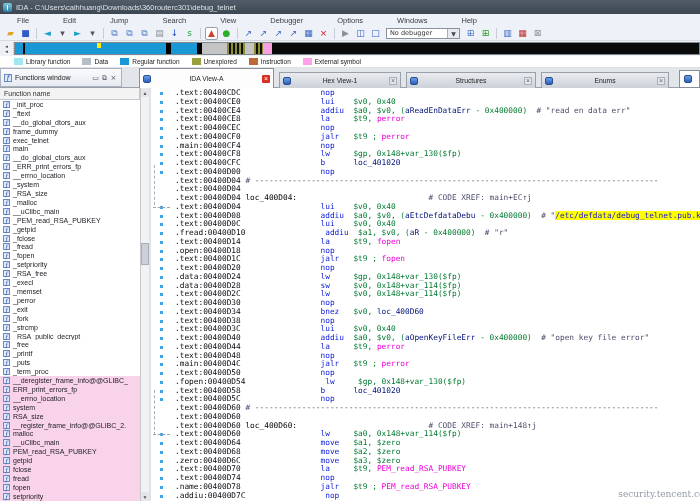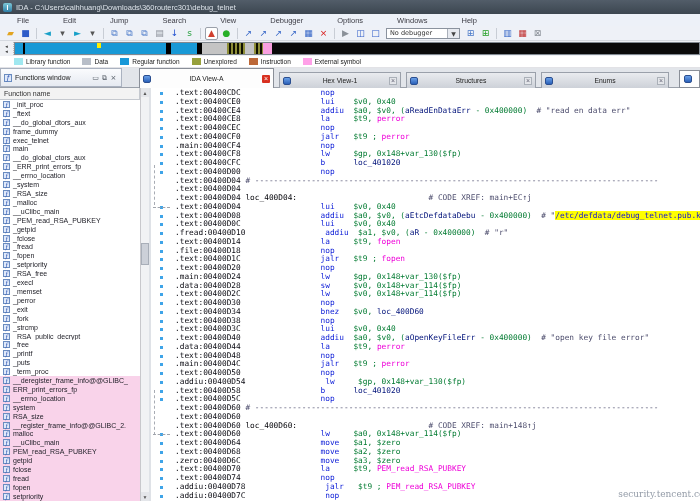--- a/index.html
+++ b/index.html
@@ -452,45 +452,45 @@
         <div class="line"><span class="dot"></span><span class="sg-a">.text:00400CFC                 </span><span class="sg-m">b      </span><span class="sg-l">loc_401020</span></div>
         <div class="line"><span class="dot"></span><span class="sg-a">.text:00400D00                 </span><span class="sg-m">nop    </span></div>
         <div class="line"><span class="sg-a">.text:00400D04 </span><span class="sg-c"># --------------------------------------------------------------------------------------</span></div>
         <div class="line"><span class="sg-a">.text:00400D04</span></div>
         <div class="line"><span class="sg-a">.text:00400D04 </span><span class="sg-b">loc_400D04:</span><span class="sg-c">                            # CODE XREF: main+EC↑j</span></div>
         <div class="line"><span class="dot"></span><span class="fmark"></span><span class="sg-a">.text:00400D04                 </span><span class="sg-m">lui    </span><span class="sg-o">$v0, 0x40</span></div>
         <div class="line"><span class="dot"></span><span class="sg-a">.text:00400D08                 </span><span class="sg-m">addiu  </span><span class="sg-o">$a0, $v0, (</span><span class="sg-l">aEtcDefdataDebu</span><span class="sg-o"> - 0x400000)</span><span class="sg-c">  # "</span><span class="sg-h">/etc/defdata/debug_telnet.pub.key</span></div>
         <div class="line"><span class="dot"></span><span class="sg-a">.text:00400D0C                 </span><span class="sg-m">lui    </span><span class="sg-o">$v0, 0x40</span></div>
         <div class="line"><span class="dot"></span><span class="sg-a">.fread:00400D10                 </span><span class="sg-m">addiu  </span><span class="sg-o">$a1, $v0, (</span><span class="sg-l">aR</span><span class="sg-o"> - 0x400000)</span><span class="sg-c">  # "r"</span></div>
         <div class="line"><span class="dot"></span><span class="sg-a">.text:00400D14                 </span><span class="sg-m">la     </span><span class="sg-o">$t9, </span><span class="sg-x">fopen</span></div>
-        <div class="line"><span class="dot"></span><span class="sg-a">.file:00400D18                 </span><span class="sg-m">nop    </span></div>
+        <div class="line"><span class="dot"></span><span class="sg-a">.open:00400D18                 </span><span class="sg-m">nop    </span></div>
         <div class="line"><span class="dot"></span><span class="sg-a">.text:00400D1C                 </span><span class="sg-m">jalr   </span><span class="sg-o">$t9 ; </span><span class="sg-x">fopen</span></div>
         <div class="line"><span class="dot"></span><span class="sg-a">.text:00400D20                 </span><span class="sg-m">nop    </span></div>
-        <div class="line"><span class="dot"></span><span class="sg-a">.main:00400D24                 </span><span class="sg-m">lw     </span><span class="sg-o">$gp, 0x148+var_130($fp)</span></div>
+        <div class="line"><span class="dot"></span><span class="sg-a">.data:00400D24                 </span><span class="sg-m">lw     </span><span class="sg-o">$gp, 0x148+var_130($fp)</span></div>
         <div class="line"><span class="dot"></span><span class="sg-a">.data:00400D28                 </span><span class="sg-m">sw     </span><span class="sg-o">$v0, 0x148+var_114($fp)</span></div>
         <div class="line"><span class="dot"></span><span class="sg-a">.text:00400D2C                 </span><span class="sg-m">lw     </span><span class="sg-o">$v0, 0x148+var_114($fp)</span></div>
         <div class="line"><span class="dot"></span><span class="sg-a">.text:00400D30                 </span><span class="sg-m">nop    </span></div>
         <div class="line"><span class="dot"></span><span class="sg-a">.text:00400D34                 </span><span class="sg-m">bnez   </span><span class="sg-o">$v0, </span><span class="sg-l">loc_400D60</span></div>
         <div class="line"><span class="dot"></span><span class="sg-a">.text:00400D38                 </span><span class="sg-m">nop    </span></div>
         <div class="line"><span class="dot"></span><span class="sg-a">.text:00400D3C                 </span><span class="sg-m">lui    </span><span class="sg-o">$v0, 0x40</span></div>
         <div class="line"><span class="dot"></span><span class="sg-a">.text:00400D40                 </span><span class="sg-m">addiu  </span><span class="sg-o">$a0, $v0, (</span><span class="sg-l">aOpenKeyFileErr</span><span class="sg-o"> - 0x400000)</span><span class="sg-c">  # "open key file error"</span></div>
-        <div class="line"><span class="dot"></span><span class="sg-a">.data:00400D44                 </span><span class="sg-m">la     </span><span class="sg-o">$t9, </span><span class="sg-x">perror</span></div>
+        <div class="line"><span class="dot"></span><span class="sg-a">.text:00400D44                 </span><span class="sg-m">la     </span><span class="sg-o">$t9, </span><span class="sg-x">perror</span></div>
         <div class="line"><span class="dot"></span><span class="sg-a">.text:00400D48                 </span><span class="sg-m">nop    </span></div>
         <div class="line"><span class="dot"></span><span class="sg-a">.main:00400D4C                 </span><span class="sg-m">jalr   </span><span class="sg-o">$t9 ; </span><span class="sg-x">perror</span></div>
         <div class="line"><span class="dot"></span><span class="sg-a">.text:00400D50                 </span><span class="sg-m">nop    </span></div>
-        <div class="line"><span class="dot"></span><span class="sg-a">.addiu:00400D54                 </span><span class="sg-m">lw     </span><span class="sg-o">$gp, 0x148+var_130($fp)</span></div>
+        <div class="line"><span class="dot"></span><span class="sg-a">.fopen:00400D54                 </span><span class="sg-m">lw     </span><span class="sg-o">$gp, 0x148+var_130($fp)</span></div>
         <div class="line"><span class="dot"></span><span class="sg-a">.text:00400D58                 </span><span class="sg-m">b      </span><span class="sg-l">loc_401020</span></div>
         <div class="line"><span class="dot"></span><span class="sg-a">.text:00400D5C                 </span><span class="sg-m">nop    </span></div>
         <div class="line"><span class="sg-a">.text:00400D60 </span><span class="sg-c"># --------------------------------------------------------------------------------------</span></div>
         <div class="line"><span class="sg-a">.text:00400D60</span></div>
         <div class="line"><span class="sg-a">.text:00400D60 </span><span class="sg-b">loc_400D60:</span><span class="sg-c">                            # CODE XREF: main+148↑j</span></div>
         <div class="line"><span class="dot"></span><span class="fmark"></span><span class="sg-a">.text:00400D60                 </span><span class="sg-m">lw     </span><span class="sg-o">$a0, 0x148+var_114($fp)</span></div>
         <div class="line"><span class="dot"></span><span class="sg-a">.text:00400D64                 </span><span class="sg-m">move   </span><span class="sg-o">$a1, $zero</span></div>
         <div class="line"><span class="dot"></span><span class="sg-a">.text:00400D68                 </span><span class="sg-m">move   </span><span class="sg-o">$a2, $zero</span></div>
         <div class="line"><span class="dot"></span><span class="sg-a">.zero:00400D6C                 </span><span class="sg-m">move   </span><span class="sg-o">$a3, $zero</span></div>
         <div class="line"><span class="dot"></span><span class="sg-a">.text:00400D70                 </span><span class="sg-m">la     </span><span class="sg-o">$t9, </span><span class="sg-x">PEM_read_RSA_PUBKEY</span></div>
         <div class="line"><span class="dot"></span><span class="sg-a">.text:00400D74                 </span><span class="sg-m">nop    </span></div>
-        <div class="line"><span class="dot"></span><span class="sg-a">.addiu:00400D78                 </span><span class="sg-m">jalr   </span><span class="sg-o">$t9 ; </span><span class="sg-x">PEM_read_RSA_PUBKEY</span></div>
+        <div class="line"><span class="dot"></span><span class="sg-a">.name:00400D78                 </span><span class="sg-m">jalr   </span><span class="sg-o">$t9 ; </span><span class="sg-x">PEM_read_RSA_PUBKEY</span></div>
         <div class="line"><span class="dot"></span><span class="sg-a">.addiu:00400D7C                 </span><span class="sg-m">nop    </span></div>
       </div>
     <div class="watermark">security.tencent.com</div>
   </div>
 </div>
 
 </body></html>

